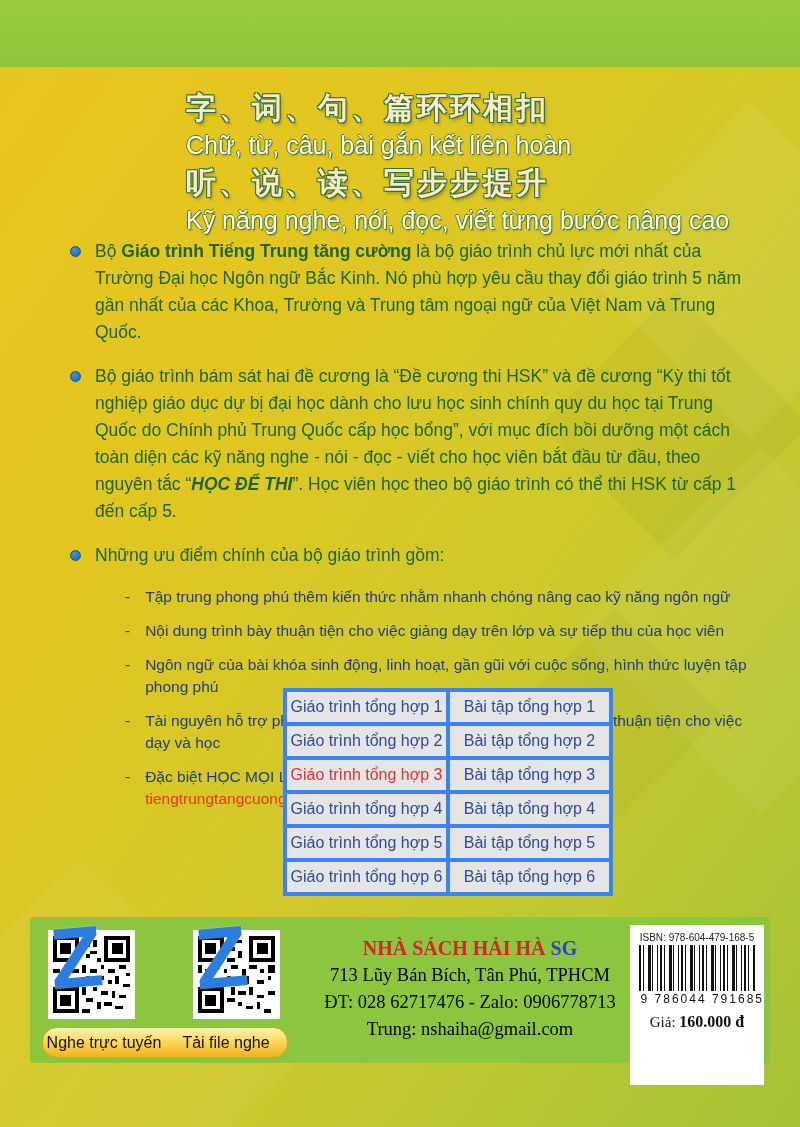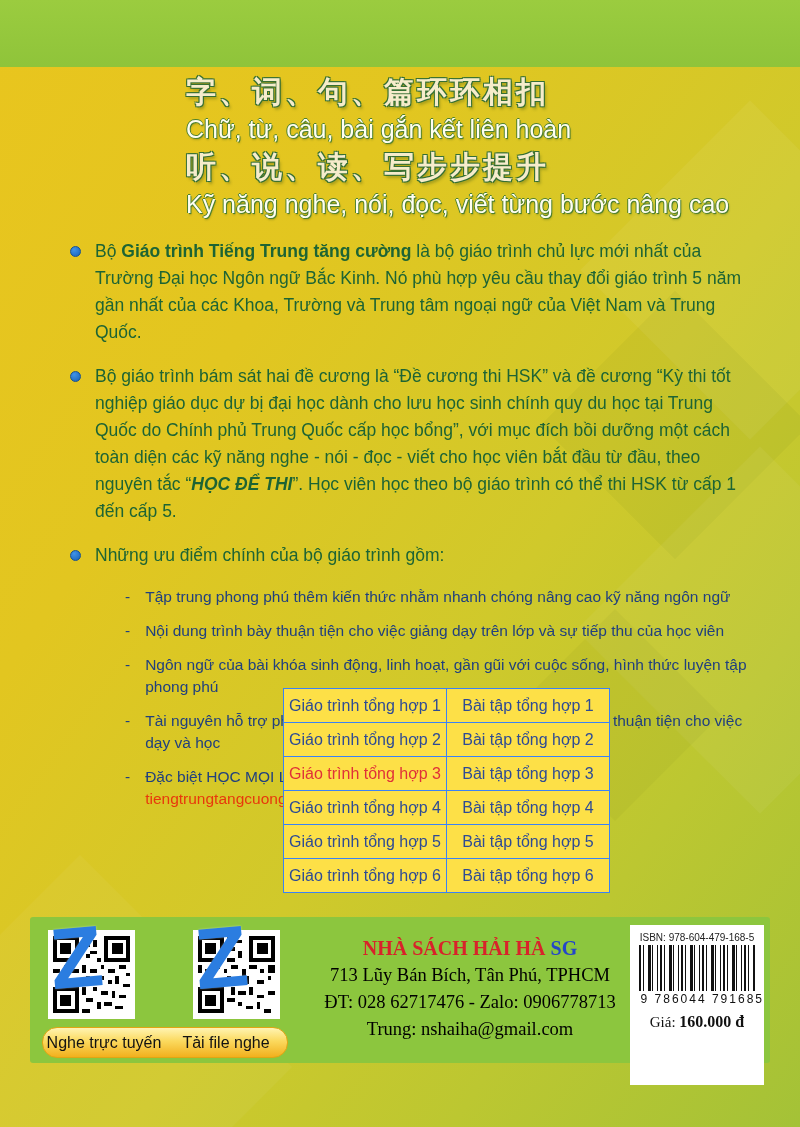--- a/index.html
+++ b/index.html
@@ -12,42 +12,42 @@
   .deco { position:absolute; transform:rotate(45deg); pointer-events:none; }
   #d1 { top:150px; right:-70px; width:240px; height:240px; background:rgba(255,255,255,.055); }
   #d2 { top:330px; right:30px;  width:190px; height:190px; background:rgba(60,90,10,.05); }
   #d3 { top:500px; right:-90px; width:260px; height:260px; background:rgba(255,255,255,.05); }
   #d4 { top:640px; right:110px; width:150px; height:150px; background:rgba(70,100,10,.05); }
   #d5 { bottom:-90px; left:-70px; width:300px; height:300px; background:rgba(255,255,255,.045); }
 
   .bar-top { position:absolute; top:0; left:0; width:800px; height:67px;
     background:linear-gradient(180deg,#9bcc3f,#8fc43a); }
 
-  .heading { position:absolute; left:186px; top:72px; }
+  .heading { position:absolute; left:186px; top:88px; }
   .cn { font-size:30px; font-weight:bold; letter-spacing:3px; line-height:40px; color:#f6eccb;
         text-shadow:-1px -1px 0 #356f33, 1px -1px 0 #356f33, -1px 1px 0 #356f33, 1px 1px 0 #356f33, 2px 3px 3px rgba(40,70,20,.35); }
   .vi { font-size:25px; line-height:35px; color:#fffef2;
         text-shadow:-1px 0 0 #4d812f, 0 -1px 0 #4d812f, 1px 1px 0 #4d812f, 1px 2px 2px rgba(40,70,20,.3); }
 
   .bullets { position:absolute; left:70px; top:238px; width:684px; }
   .bullet { display:flex; margin-bottom:17px; }
   .dot { flex:none; width:11px; height:11px; border-radius:50%; margin:8px 14px 0 0;
          background:radial-gradient(circle at 35% 30%,#3f93e8,#1861b4); border:1px solid #155093; }
   .btext { font-size:17.5px; line-height:27px; color:#1d6434; }
   .btext b { font-weight:bold; }
   .bolditalic { font-weight:bold; font-style:italic; }
   .adv { margin:10px 0 0 55px; }
   .adv-item { display:flex; margin-bottom:12px; font-size:15.5px; line-height:22px; color:#21407e; }
   .adv-item .dash { margin-right:15px; flex:none; }
   .adv-link { color:#e8380c; }
 
   table.series { position:absolute; left:283px; top:688px; border-collapse:collapse;
                  border:1px solid #9fb487; background:#fdfdfa; }
-  table.series td { width:163px; height:34px; border:1px solid #3b82f6; text-align:center;
-                    font-size:16px; color:#2e4b95; background:#fde047; }
+  table.series td { width:163px; height:34px; border:4px solid #3b82f6; text-align:center;
+                    font-size:16px; color:#2e4b95; background:#e5e5e5; }
   table.series td.red { color:#e03038; }
 
   .panel { position:absolute; left:30px; top:917px; width:740px; height:146px;
            background:#8cc63e; border-radius:3px; }
   .qr-box { position:absolute; top:13px; width:87px; height:89px; background:#fff; padding:5px; }
   #qr1 { left:18px; } #qr2 { left:163px; }
   .qr-box svg { width:100%; height:100%; }
   .z-overlay { position:absolute; top:-16px; left:2px; font-size:86px; font-weight:900;
                color:#2b7de0; transform:rotate(-5deg); line-height:1;
                text-shadow:0 0 2px rgba(255,255,255,.5); }

